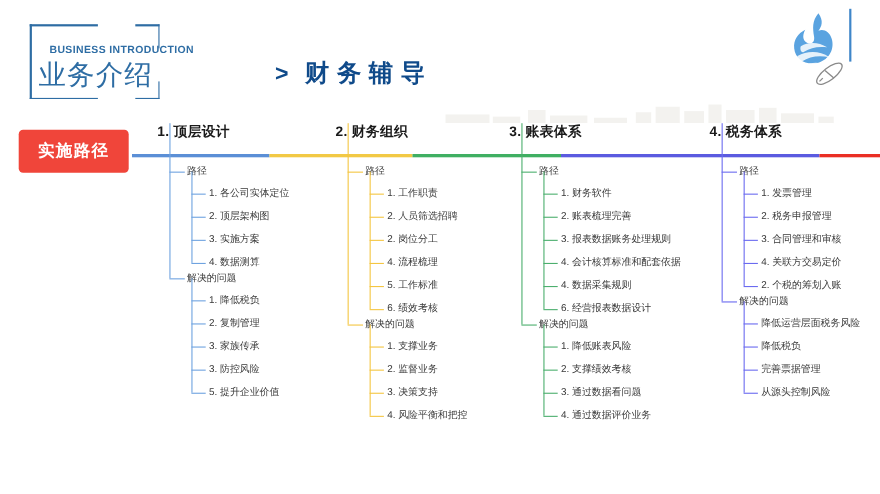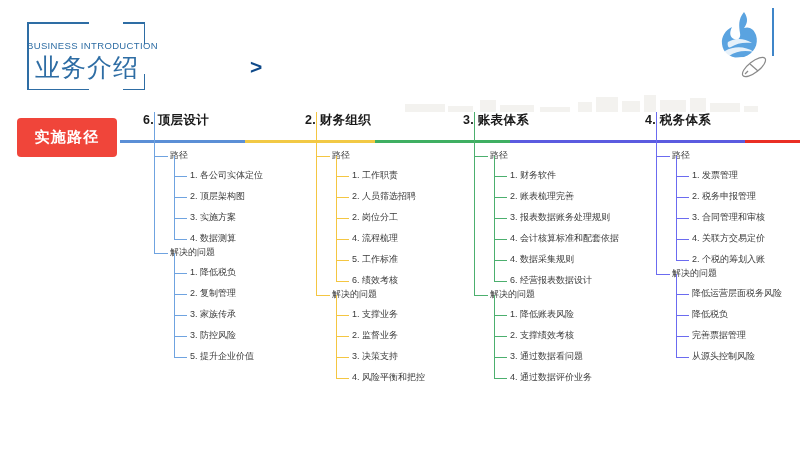--- a/index.html
+++ b/index.html
@@ -24,23 +24,23 @@
   }
   #brand-box .edge-left   { left:0;  top:0;  width:1.5px; height:68px; }
   #brand-box .edge-top    { left:0;  top:0;  width:62px;  height:1.5px; }
   #brand-box .edge-top2   { left:96px; top:0; width:22px; height:1.5px; }
   #brand-box .edge-right  { left:116.5px; top:0; width:1.5px; height:22px; }
   #brand-box .edge-right2 { left:116.5px; top:52px; width:1.5px; height:16px; }
   #brand-box .edge-bot    { left:0;  top:66.5px; width:62px; height:1.5px; }
   #brand-box .edge-bot2   { left:96px; top:66.5px; width:22px; height:1.5px; }
 
   #brand-en {
-    position:absolute; left:0; top:18px;
+    position:absolute; left:18px; top:18px;
     font-size:9.5px; letter-spacing:.35px;
-    color:#2e6da4; font-weight:400; white-space:nowrap;text-align:right;
+    color:#2e6da4; font-weight:700; white-space:nowrap;text-align:right;
   }
   #brand-cn {
     position:absolute; left:8px; top:29px;
     font-size:25px; color:#2e6da4; font-weight:400;
     letter-spacing:1px; white-space:nowrap;
   }
 
   #title-wrap {
     position:absolute; left:250px; top:56px;
     display:flex; align-items:baseline; gap:0;
@@ -129,20 +129,21 @@
     <span class="bl edge-right"></span>
     <span class="bl edge-right2"></span>
     <span class="bl edge-bot"></span>
     <span class="bl edge-bot2"></span>
     <div id="brand-en">BUSINESS INTRODUCTION</div>
     <div id="brand-cn">业务介绍</div>
   </div>
 
   <div id="title-wrap">
     <span id="title-chevron">&gt;</span>
+    <span id="title-main">财务辅导</span>
   </div>
 
   <div id="logo">
     <svg width="76" height="72" viewBox="0 0 76 72">
       <g fill="#5aa3e0">
         <path d="M38 4c5 7 3 12 0 16 5-2 10 1 12 7 3 9-2 19-12 22-11 3-21-3-22-13-1-8 4-14 10-17-3 6-2 10 2 12 4 2 7-1 6-6-1-7-2-14 4-21z"></path>
       </g>
       <g fill="#ffffff" opacity=".85">
         <path d="M22 34c7-4 16-4 24 1-8-1-15 0-21 4-3 2-4-3-3-5z"></path>
         <path d="M19 43c9-5 20-5 29 1-9-2-18-1-25 4-3 2-5-3-4-5z"></path>
@@ -181,21 +182,21 @@
     <span style="left: 245px; width: 130px; background: rgb(242, 201, 69);"></span>
     <span style="left: 375px; width: 135px; background: rgb(63, 175, 98);"></span>
     <span style="left: 510px; width: 235px; background: rgb(91, 91, 224);"></span>
     <span style="left: 745px; width: 55px; background: rgb(234, 47, 36);"></span>
   </div>
 
 <div id="badge" style="background: rgb(240, 69, 58);">实施路径</div>
 
 <div id="columns">
     <div class="col" style="left: 143px;">
-      <div class="col-head">6. 顶层设计</div>
+      <div class="col-head">1. 顶层设计</div>
       <div class="tree">
         <div class="group" style="top: 14px;">
           <span class="group-stub" style="background: rgb(111, 163, 224);"></span>
           <span class="group-label">路径</span>
         </div>
         <div class="leaf" style="top: 34px;">
           <span class="leaf-stub" style="background: rgb(111, 163, 224);"></span>
           <span class="leaf-text">1. 各公司实体定位</span>
         </div>
         <div class="leaf" style="top: 55px;">

